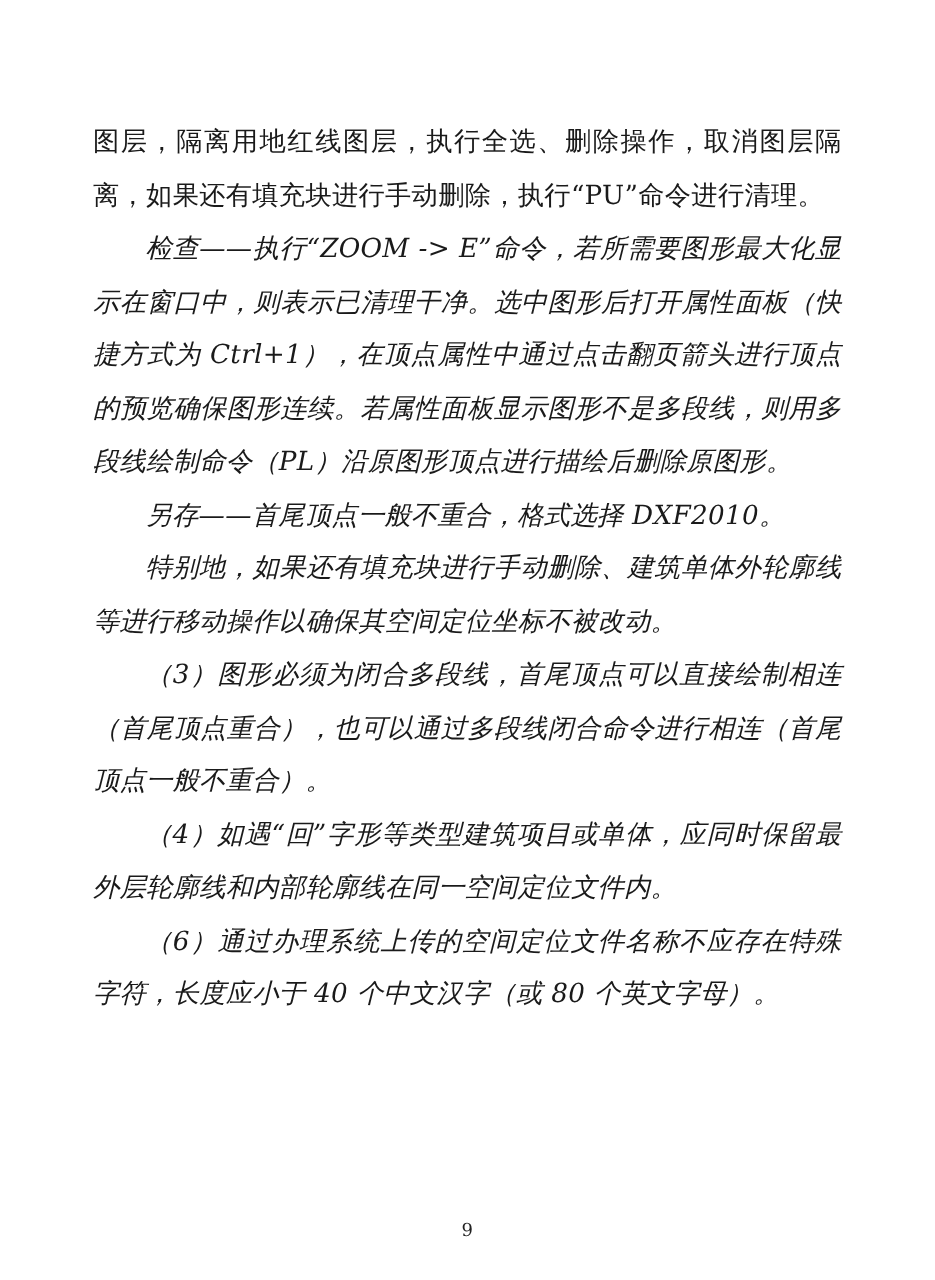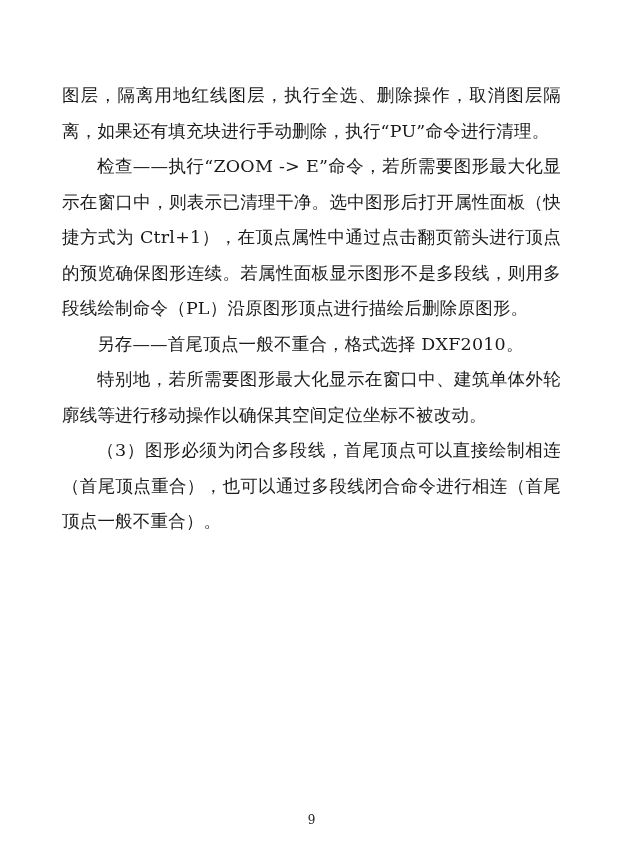--- a/index.html
+++ b/index.html
@@ -31,38 +31,41 @@
     text-align: justify;
     text-justify: inter-ideograph;
     letter-spacing: 0.2px;
   }
   .para {
     margin: 0;
     white-space: pre-wrap;
   }
   .indent {
     text-indent: 2em;
+    font-style: italic;
   }
   .footer {
     position: absolute;
     left: 0;
     bottom: 26px;
     width: 623px;
     text-align: center;
     font-size: 12px;
     font-family: "DejaVu Serif", "Liberation Serif", serif;
     color: #222;
   }
 </style>
 </head>
 <body>
 
 <div class="page">
   <div class="body-text">
     <p class="para">图层，隔离用地红线图层，执行全选、删除操作，取消图层隔离，如果还有填充块进行手动删除，执行“PU”命令进行清理。</p>
     <p class="para indent">检查——执行“ZOOM -&gt; E”命令，若所需要图形最大化显示在窗口中，则表示已清理干净。选中图形后打开属性面板（快捷方式为 Ctrl+1），在顶点属性中通过点击翻页箭头进行顶点的预览确保图形连续。若属性面板显示图形不是多段线，则用多段线绘制命令（PL）沿原图形顶点进行描绘后删除原图形。</p>
     <p class="para indent">另存——首尾顶点一般不重合，格式选择 DXF2010。</p>
-    <p class="para indent">特别地，若所需要图形最大化显示在窗口中、建筑单体外轮廓线等进行移动操作以确保其空间定位坐标不被改动。</p>
+    <p class="para indent">特别地，如果还有填充块进行手动删除、建筑单体外轮廓线等进行移动操作以确保其空间定位坐标不被改动。</p>
     <p class="para indent">（3）图形必须为闭合多段线，首尾顶点可以直接绘制相连（首尾顶点重合），也可以通过多段线闭合命令进行相连（首尾顶点一般不重合）。</p>
+    <p class="para indent">（4）如遇“回”字形等类型建筑项目或单体，应同时保留最外层轮廓线和内部轮廓线在同一空间定位文件内。</p>
+    <p class="para indent">（6）通过办理系统上传的空间定位文件名称不应存在特殊字符，长度应小于 40 个中文汉字（或 80 个英文字母）。</p>
   </div>
 </div>
 
 <div class="footer">9</div>
 
 </body></html>

